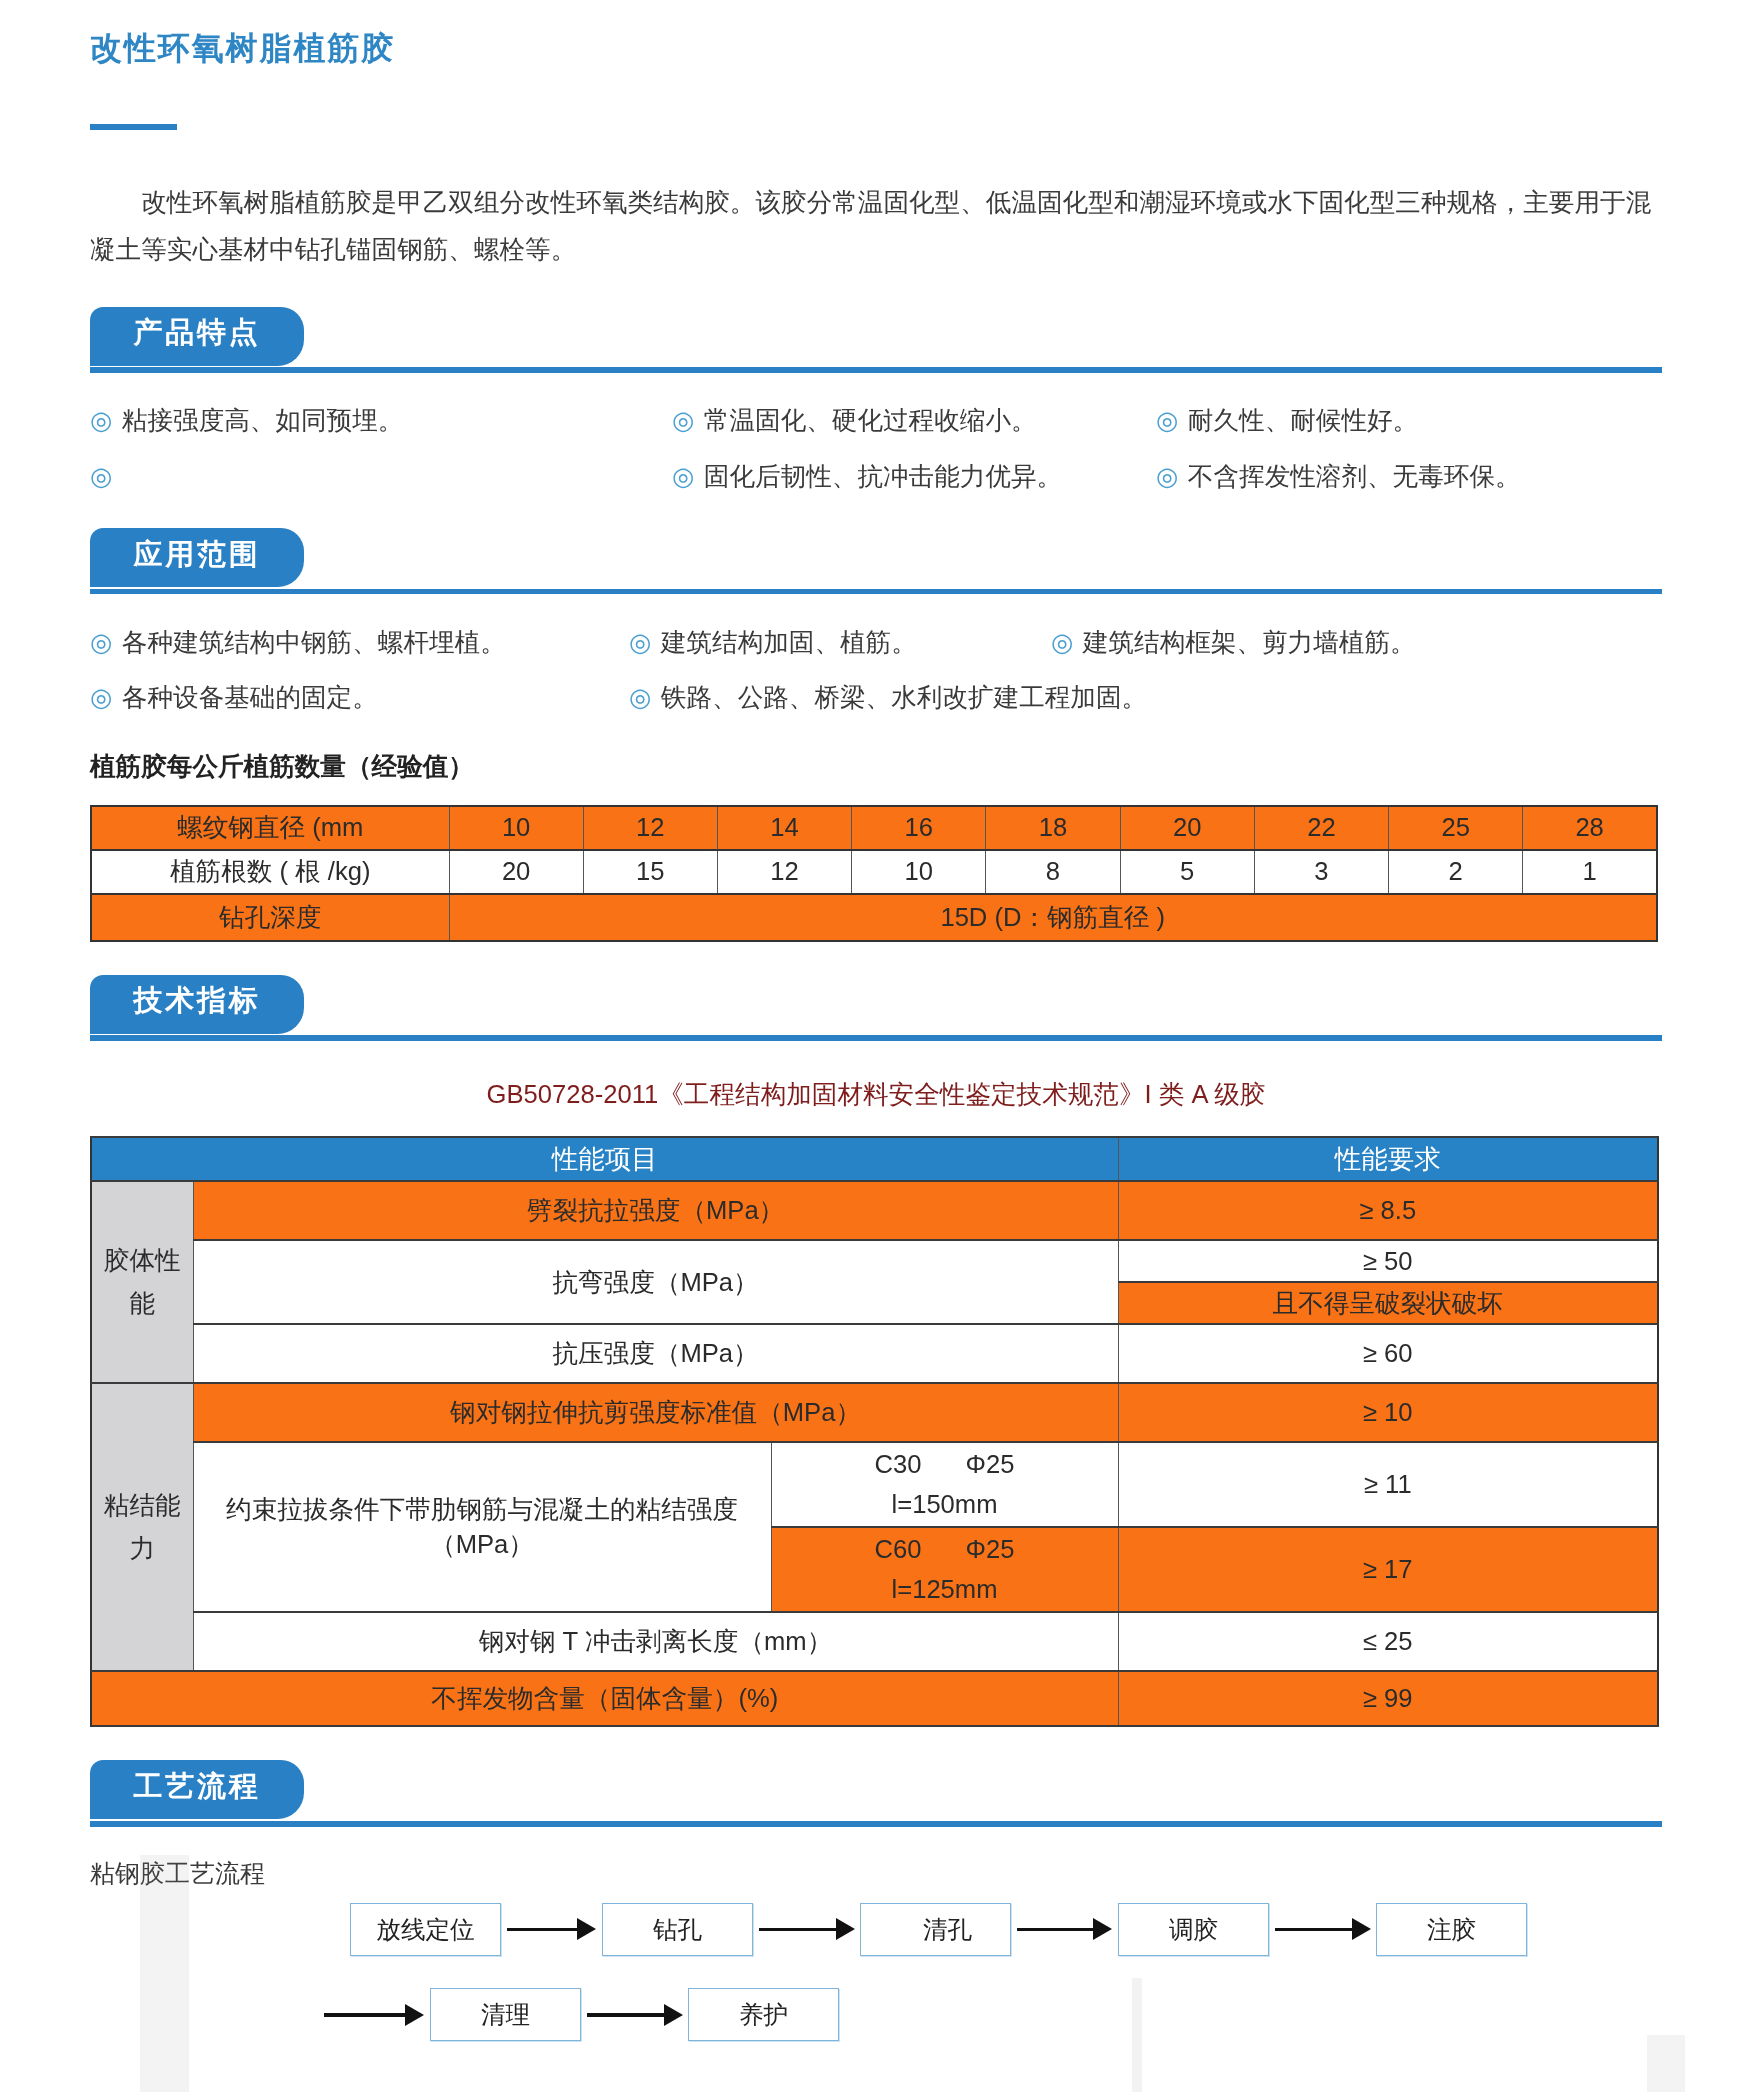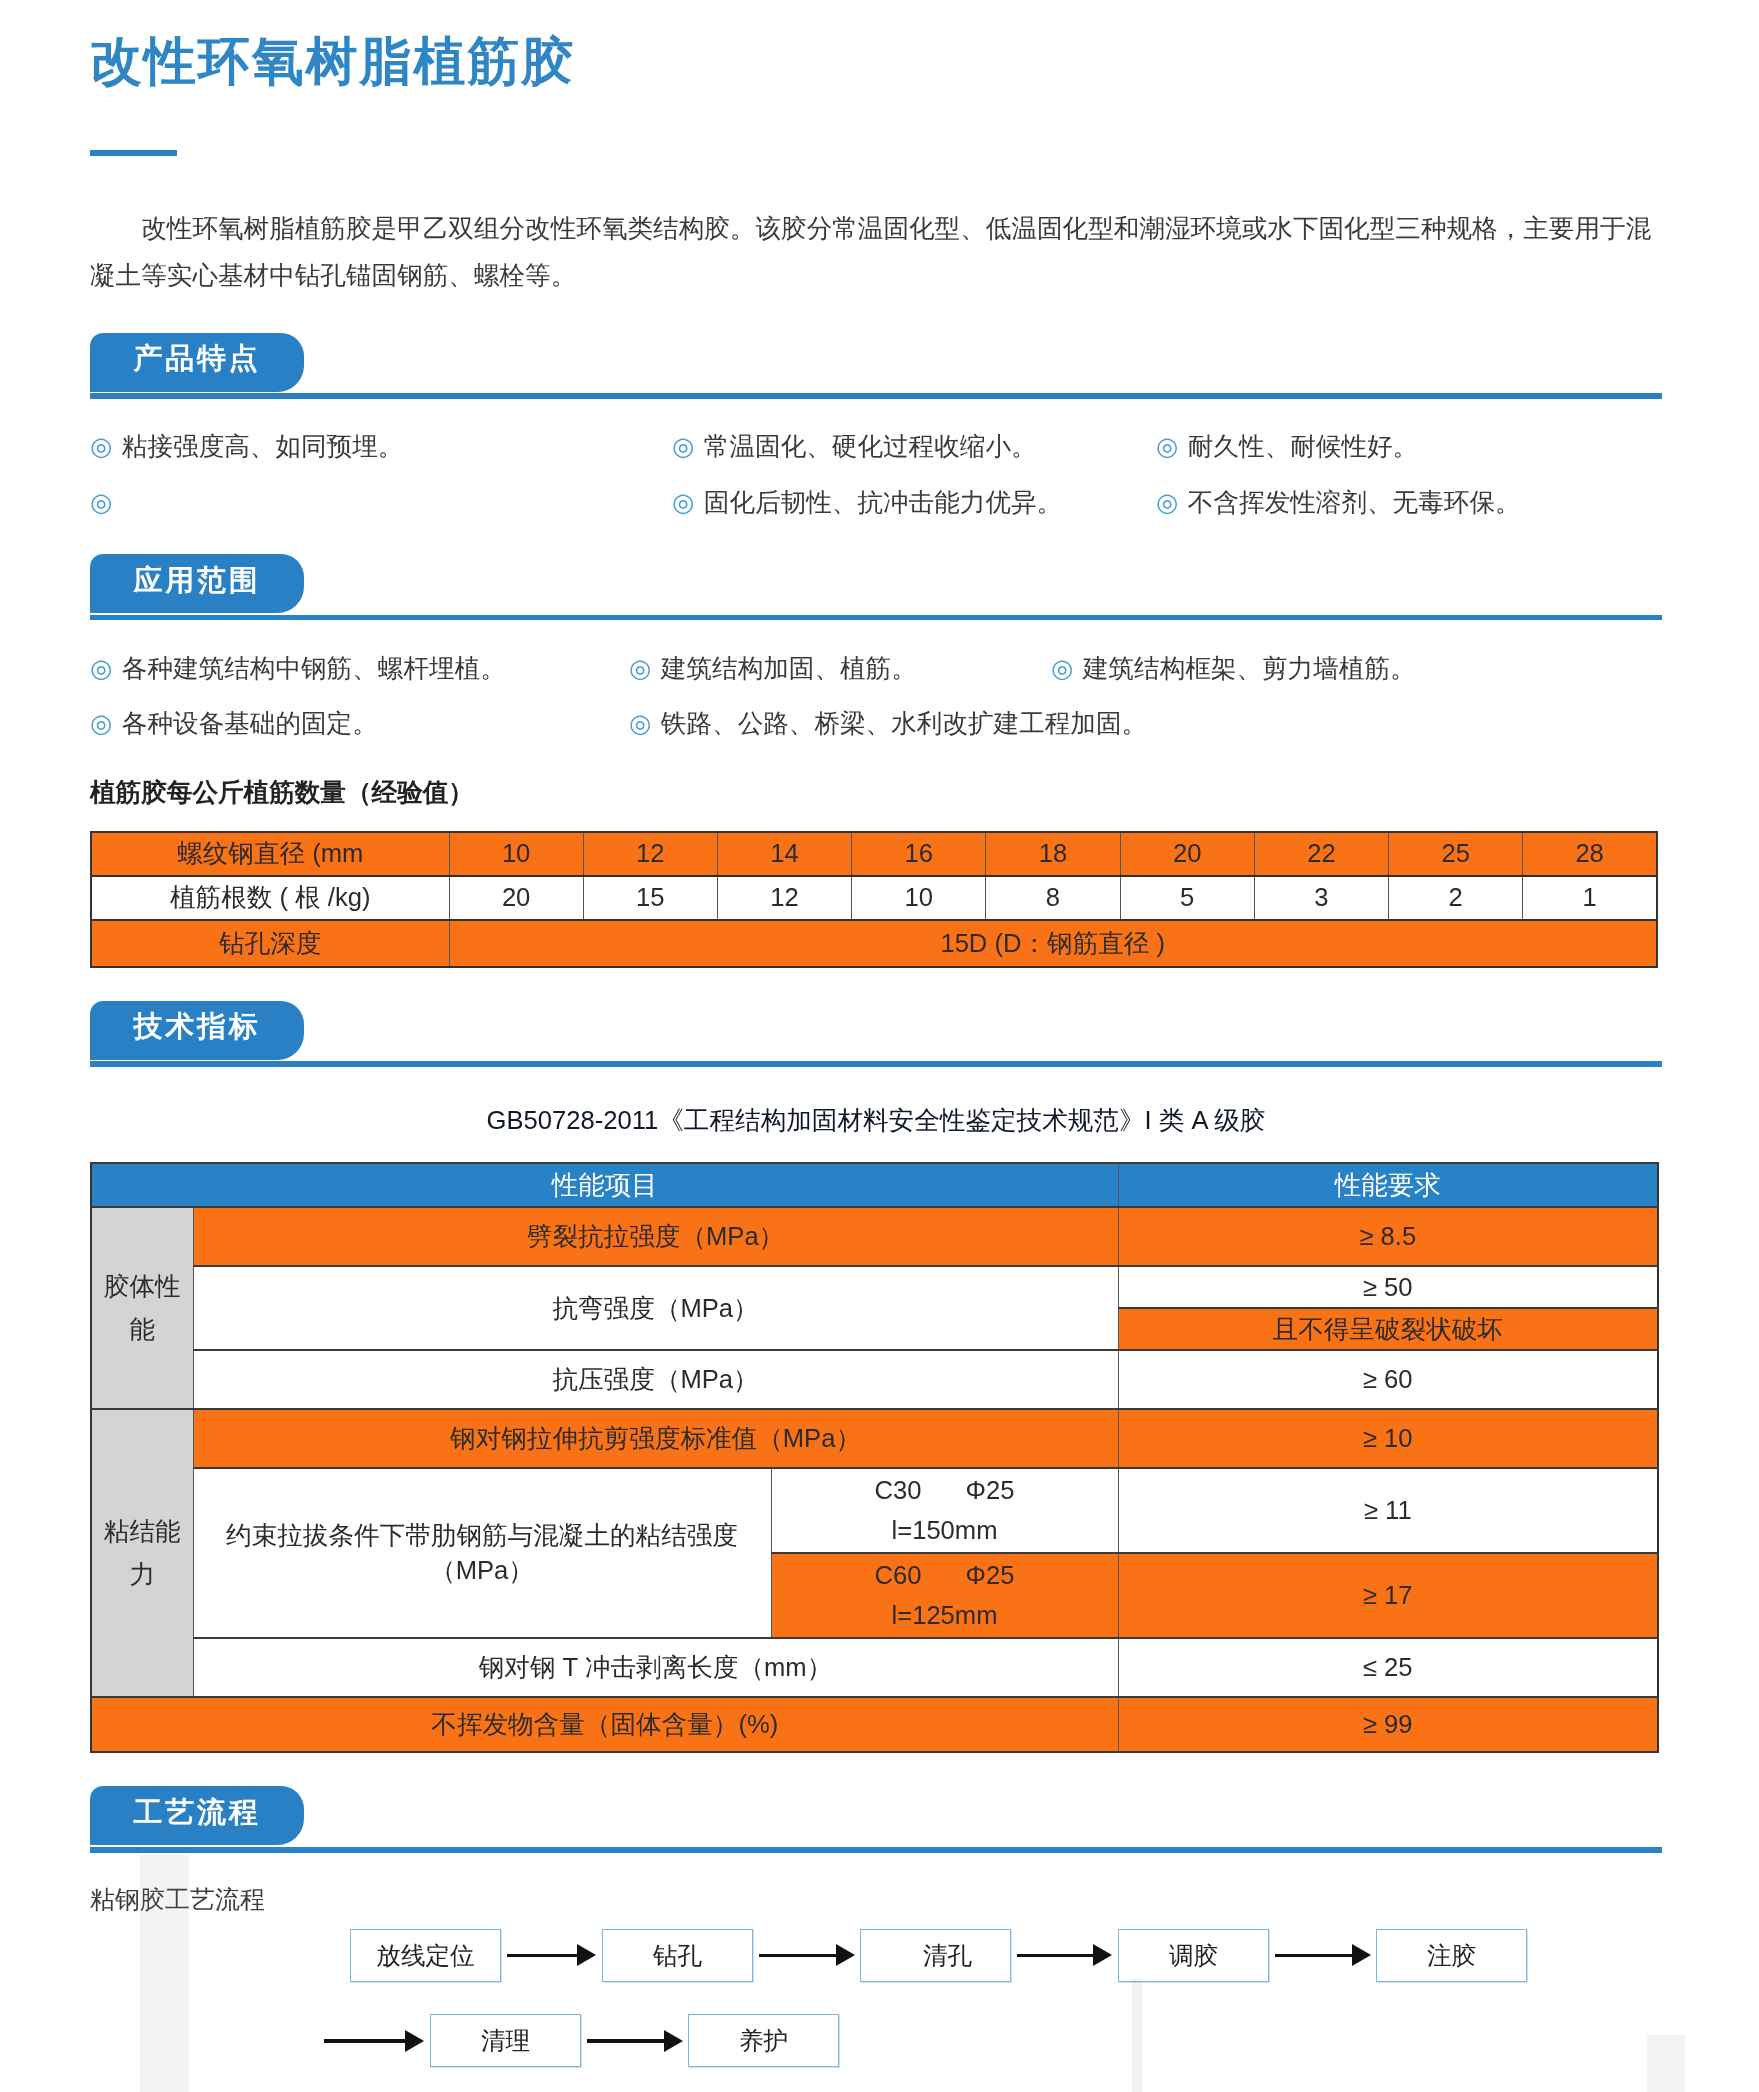--- a/index.html
+++ b/index.html
@@ -8,21 +8,21 @@
     position:relative;
     width:1759px; height:2092px;
     background:#ffffff;
     font-family:"Liberation Sans","DejaVu Sans",sans-serif;
     color:#333;
     overflow:hidden;
   }
   .content { position:relative; padding:0 97px 0 90px; }
 
   
-  .doc-title { padding-top:26.5px; font-size:52px; font-weight:bold; color:#2E86C5; letter-spacing:1.9px; }
+  .doc-title { padding-top:26.5px; font-size:32px; font-weight:bold; color:#2E86C5; letter-spacing:1.9px; }
   .title-dash { width:87px; height:6.6px; background:#2980C4; margin-top:53px; }
 
   
   .intro { margin-top:49px; font-size:25.6px; line-height:1.85; text-indent:2em; color:#3a3a3a; }
 
   
   .sec { position:relative; margin-top:44px; height:59px; }
   .sec .rule { position:absolute; left:0; right:0; bottom:3.8px; height:5.7px; background:#2980C4; }
   .sec .badge {
     position:absolute; left:0; bottom:11px;
@@ -46,21 +46,21 @@
   .tbl-caption { margin-top:32px; font-size:25.6px; font-weight:bold; color:#222; }
   table { border-collapse:collapse; table-layout:fixed; }
   .dosage-table { width:1568px; margin-top:21px; border:2.8px solid #333; font-size:25.6px; color:#2b2b2b; }
   .dosage-table td { border-left:0.9px solid #555; border-right:0.9px solid #555; border-top:2.8px solid #333; border-bottom:2.8px solid #333; text-align:center; vertical-align:middle; }
   .dosage-table tr { height:44px; }
   .dosage-table tr.tall { height:47px; }
   .gray { background:#f97316; }
   .white { background:#ffffff; }
 
   
-  .std-note { margin-top:32px; text-align:center; font-size:25.6px; color:#0f172a; }
+  .std-note { margin-top:32px; text-align:center; font-size:25.6px; color:#7f1d1d; }
   .tech-table { width:1568px; margin-top:24.6px; border:2.8px solid #333; font-size:25.6px; color:#2b2b2b; }
   .tech-table td { border-left:0.9px solid #555; border-right:0.9px solid #555; border-top:2.8px solid #3a3a3a; border-bottom:2.8px solid #3a3a3a; text-align:center; vertical-align:middle; padding:1.9px 9.5px; }
   .tech-table tr.head td { background:#2783C5; color:#fff; height:44px; font-size:26.5px; }
   .r62 { height:59px; } .r44 { height:42px; } .r86 { height:81px; } .r58 { height:55px; }
   .tech-table .group { background:#D4D4D6; width:102px; line-height:1.7; }
   .sub-l1 { display:flex; justify-content:center; gap:44px; }
   .sub-cell div { line-height:1.55; }
 
   
   .proc-subtitle { margin-top:26.5px; font-size:25px; color:#3a3a3a; }

